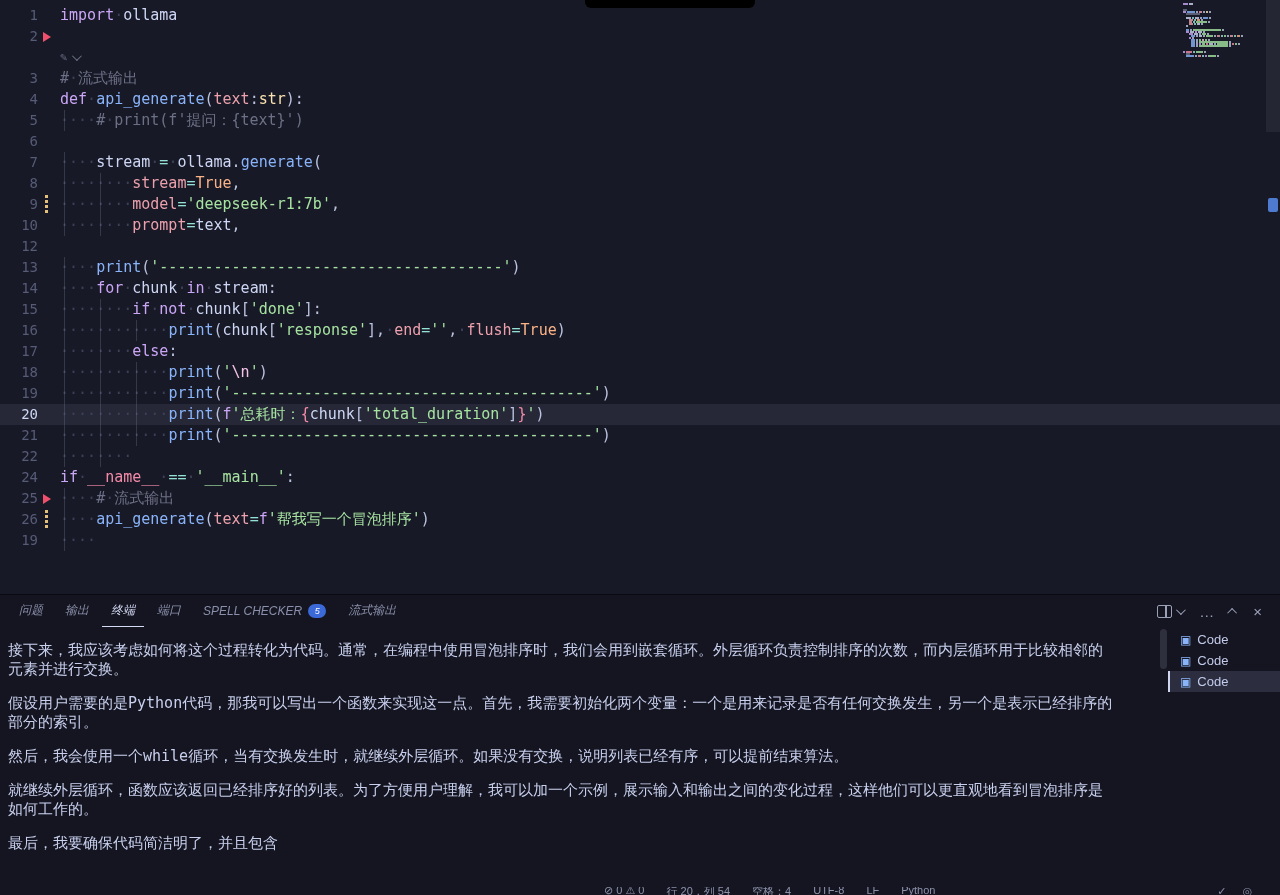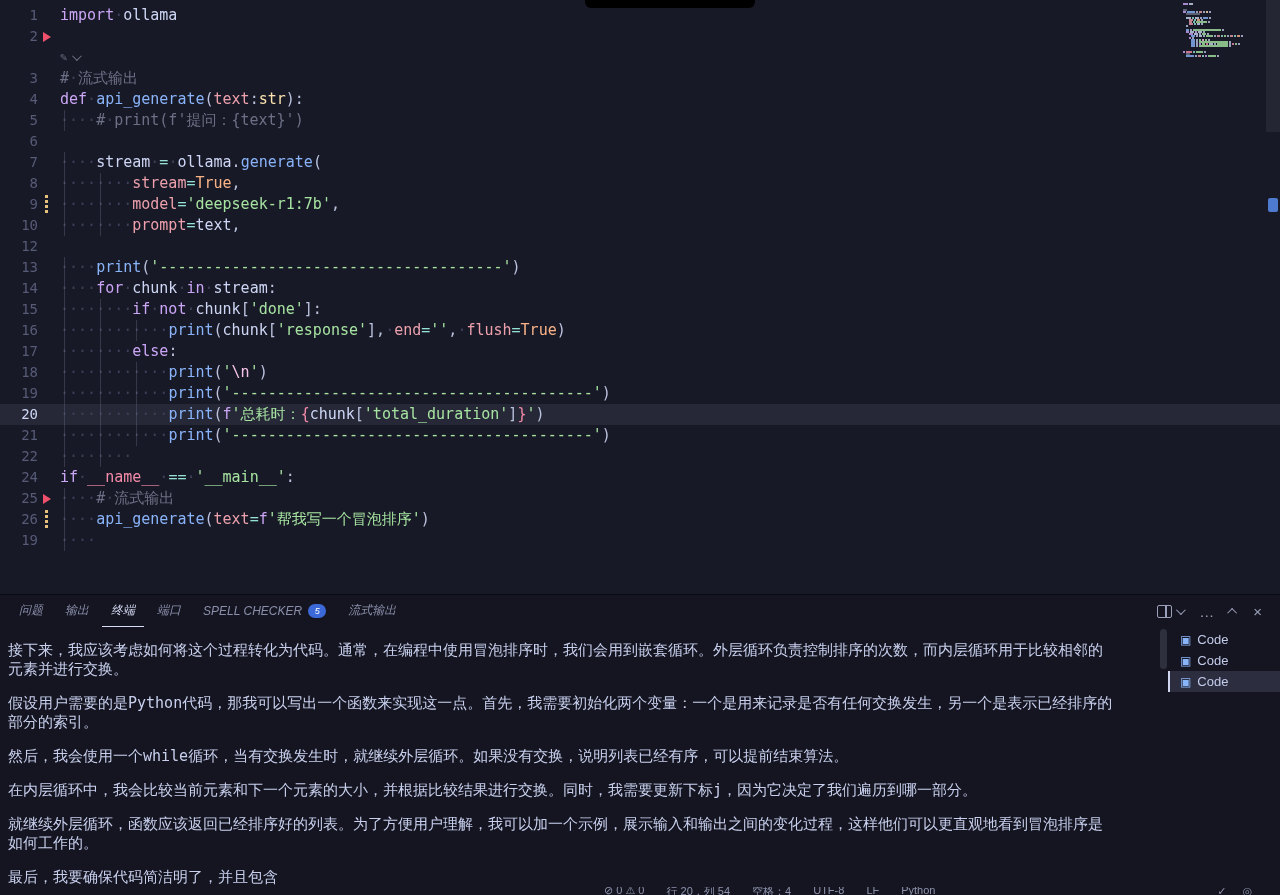--- a/index.html
+++ b/index.html
@@ -184,21 +184,20 @@
           <i class="chev up"></i>
         </span>
       <span class="pact">×</span>
     </div>
   </div>
   <div class="panel-body">
     <div class="term-out" id="term-out">
         <div class="tpara">接下来，我应该考虑如何将这个过程转化为代码。通常，在编程中使用冒泡排序时，我们会用到嵌套循环。外层循环负责控制排序的次数，而内层循环用于比较相邻的元素并进行交换。</div>
         <div class="tpara">假设用户需要的是Python代码，那我可以写出一个函数来实现这一点。首先，我需要初始化两个变量：一个是用来记录是否有任何交换发生，另一个是表示已经排序的部分的索引。</div>
         <div class="tpara">然后，我会使用一个while循环，当有交换发生时，就继续外层循环。如果没有交换，说明列表已经有序，可以提前结束算法。</div>
-        <div class="tpara">在内层循环中，我会比较当前元素和下一个元素的大小，并根据比较结果进行交换。同时，我需要更新下标j，因为它决定了我们遍历到哪一部分。</div>
         <div class="tpara">就继续外层循环，函数应该返回已经排序好的列表。为了方便用户理解，我可以加一个示例，展示输入和输出之间的变化过程，这样他们可以更直观地看到冒泡排序是如何工作的。</div>
         <div class="tpara">最后，我要确保代码简洁明了，并且包含</div>
       </div>
     <div class="tsb"></div>
     <div class="term-list" id="term-list">
         <div class="titem">
           <span class="tico">▣</span>
           <span>Code</span>
         </div>
         <div class="titem">

